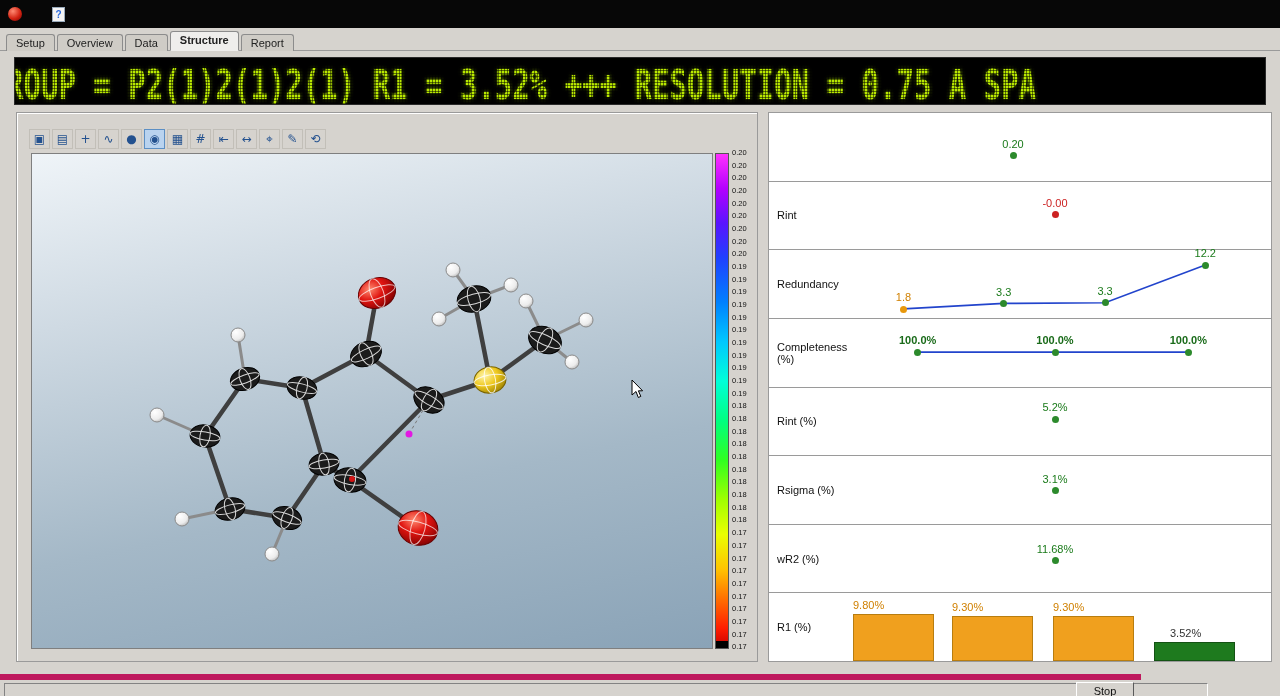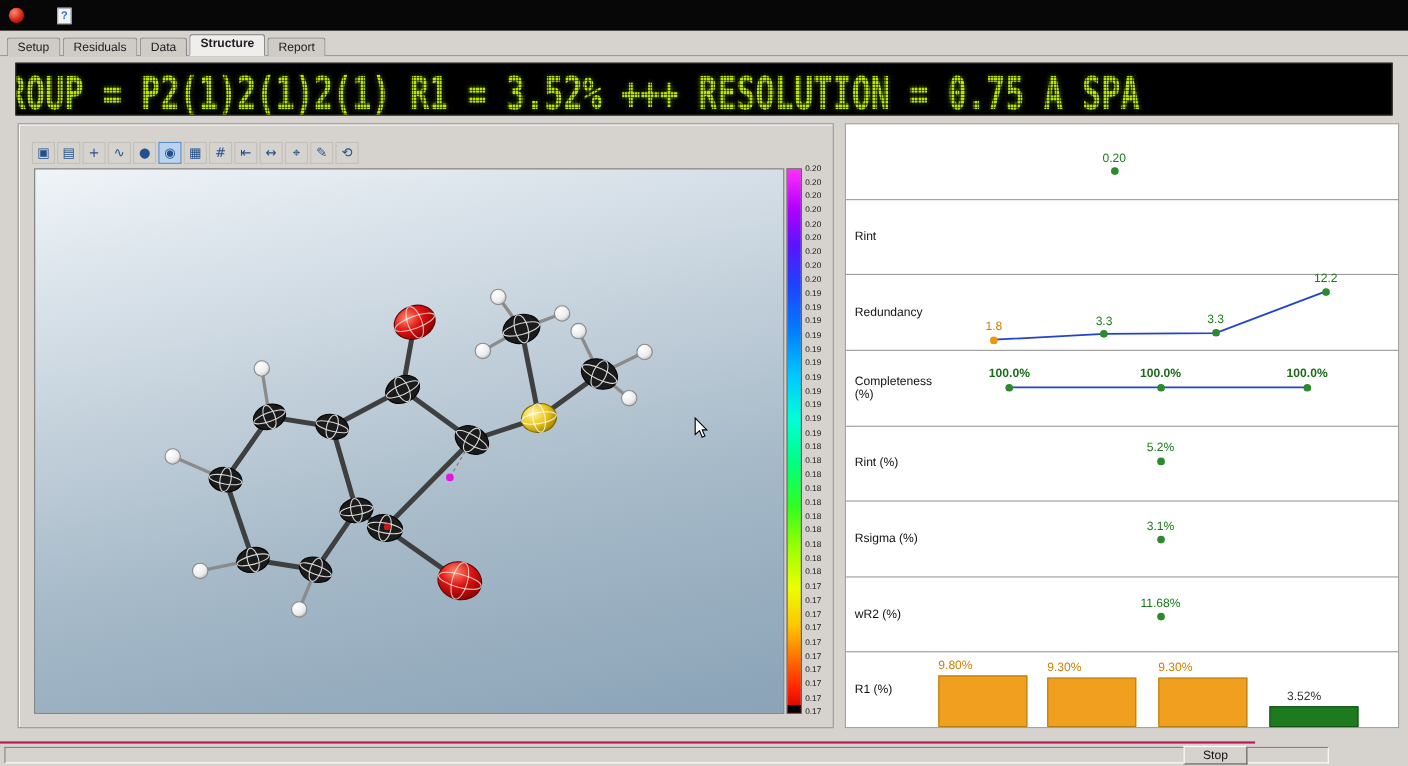--- a/index.html
+++ b/index.html
@@ -64,39 +64,39 @@
   .chart-row-label{width:84px;display:flex;align-items:center;padding-left:8px;font-size:11px;color:#111;flex:none;}
   .chart-area{position:relative;flex:1;margin-right:14px;}
   .chart-svg{position:absolute;inset:0;width:100%;height:100%;overflow:visible;}
   .chart-dot{position:absolute;width:7px;height:7px;border-radius:50%;}
   .chart-val{position:absolute;transform:translateX(-50%);font-size:11px;white-space:nowrap;}
   .chart-val.bold{font-weight:bold;}
   .chart-bar{position:absolute;bottom:0;border:1px solid;}
   .bar-val{position:absolute;font-size:11px;white-space:nowrap;}
 
   
-  .statusbar{position:absolute;left:0;bottom:0;width:1141px;height:22px;background:#d6d3ce;border-top:2px solid #be185d;}
+  .statusbar{position:absolute;left:0;bottom:0;width:1141px;height:22px;background:#d6d3ce;border-top:6px solid #be185d;}
   .status-field{position:absolute;left:4px;top:3px;width:1204px;height:15px;
     border:1px solid;border-color:#838383 #ffffff #ffffff #838383;background:#d6d3ce;}
   .stop-btn{position:absolute;right:7px;top:2px;width:58px;height:17px;font-size:11px;
     font-family:"Liberation Sans",sans-serif;background:#d6d3ce;color:#111;
     border:1px solid;border-color:#ffffff #5a5a5a #5a5a5a #ffffff;cursor:default;}
 </style>
 </head>
 <body>
 
 <div class="titlebar">
   <div class="app-icon"></div>
   <div class="help-icon">?</div>
 </div>
 
 <div class="tabstrip">
   <div class="tabs">
     <div class="tab">Setup</div>
-    <div class="tab">Residuals</div>
+    <div class="tab">Overview</div>
     <div class="tab">Data</div>
     <div class="tab active">Structure</div>
     <div class="tab">Report</div>
   </div>
 </div>
 
 <div class="marquee">
   <div class="marquee-text">ROUP = P2(1)2(1)2(1)    R1 = 3.52%    +++    RESOLUTION = 0.75 A    SPA</div>
   <div class="marquee-grid"></div>
 </div>
@@ -314,20 +314,24 @@
 <div class="panel right-panel">
   <div class="chart-rows" id="chart-rows">
       <div class="chart-row">
         <div class="chart-area">
           <div class="chart-dot" style="left: calc(50% - 3.5px); top: calc(63% - 3.5px); background: rgb(44, 138, 44);"></div>
           <span class="chart-val" style="left: 50%; top: calc(63% - 18px); color: rgb(26, 122, 26);">0.20</span>
         </div>
       </div>
       <div class="chart-row">
         <div class="chart-row-label">Rint</div>
+        <div class="chart-area">
+          <div class="chart-dot" style="left: calc(50% - 3.5px); top: calc(49% - 3.5px); background: rgb(204, 34, 34);"></div>
+          <span class="chart-val" style="left: 50%; top: calc(49% - 18px); color: rgb(204, 34, 34);">-0.00</span>
+        </div>
       </div>
       <div class="chart-row">
         <div class="chart-row-label">Redundancy</div>
         <div class="chart-area">
           <svg viewBox="0 0 100 100" preserveAspectRatio="none" class="chart-svg">
             <polyline points="12.5,87 37.3,79 62.4,78 87.2,22" fill="none" stroke="#2244cc" stroke-width="1.6" vector-effect="non-scaling-stroke"></polyline>
           </svg>
           <div class="chart-dot" style="left: calc(12.5% - 3.5px); top: calc(87% - 3.5px); background: rgb(232, 152, 12);"></div>
           <span class="chart-val" style="left: 12.5%; top: calc(87% - 18px); color: rgb(208, 128, 0);">1.8</span>
           <div class="chart-dot" style="left: calc(37.3% - 3.5px); top: calc(79% - 3.5px); background: rgb(44, 138, 44);"></div>

